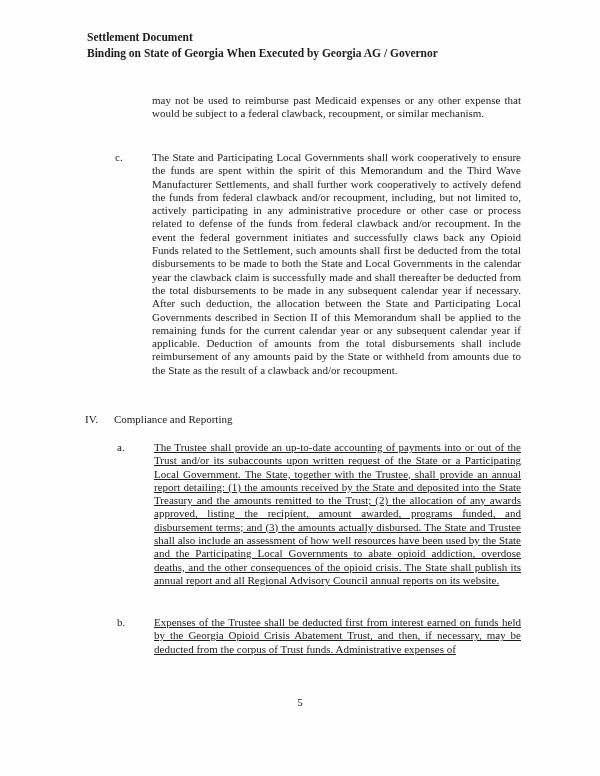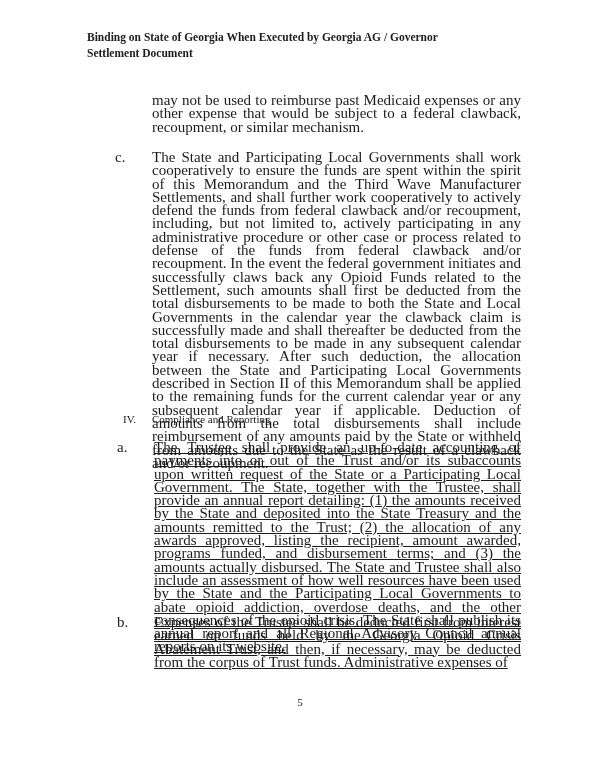--- a/index.html
+++ b/index.html
@@ -21,21 +21,21 @@
     position: absolute;
     left: 87px;
     top: 29px;
     font-weight: bold;
     font-size: 11.5px;
     line-height: 16px;
     white-space: nowrap;
   }
   .para {
     position: absolute;
-    font-size: 15px;
+    font-size: 11px;
     line-height: 13.3px;
   }
   .para .label {
     position: absolute;
     left: 0;
     top: 0;
   }
   .para .text {
     text-align: justify;
   }
@@ -43,43 +43,42 @@
   .block-c { left: 115px; width: 406px; }
   .block-c .text { margin-left: 37px; }
   
   .section-heading {
     position: absolute;
     left: 85px;
     top: 413px;
     font-size: 11px;
     line-height: 13.3px;
     white-space: nowrap;
-    margin-left: 38px;
   }
   .section-heading .section-title { margin-left: 16px; }
   
   .block-sub { left: 117px; width: 404px; }
   .block-sub .text { margin-left: 37px; text-decoration: underline; }
   .page-number {
     position: absolute;
     left: 0;
     top: 696px;
     width: 600px;
     text-align: center;
     font-size: 11px;
   }
 </style>
 </head>
 <body>
 
 <div class="page">
 
   <div class="doc-header">
+    <div>Settlement Document</div>
     <div>Binding on State of Georgia When Executed by Georgia AG / Governor</div>
-    <div>Settlement Document</div>
   </div>
 
   <div class="para block-c" style="top:94px">
     <span class="label"></span>
     <div class="text">may not be used to reimburse past Medicaid expenses or any other expense that would be subject to a federal clawback, recoupment, or similar mechanism.</div>
   </div>
 
   <div class="para block-c" style="top:151px">
     <span class="label">c.</span>
     <div class="text">The State and Participating Local Governments shall work cooperatively to ensure the funds are spent within the spirit of this Memorandum and the Third Wave Manufacturer Settlements, and shall further work cooperatively to actively defend the funds from federal clawback and/or recoupment, including, but not limited to, actively participating in any administrative procedure or other case or process related to defense of the funds from federal clawback and/or recoupment. In the event the federal government initiates and successfully claws back any Opioid Funds related to the Settlement, such amounts shall first be deducted from the total disbursements to be made to both the State and Local Governments in the calendar year the clawback claim is successfully made and shall thereafter be deducted from the total disbursements to be made in any subsequent calendar year if necessary. After such deduction, the allocation between the State and Participating Local Governments described in Section II of this Memorandum shall be applied to the remaining funds for the current calendar year or any subsequent calendar year if applicable. Deduction of amounts from the total disbursements shall include reimbursement of any amounts paid by the State or withheld from amounts due to the State as the result of a clawback and/or recoupment.</div>

